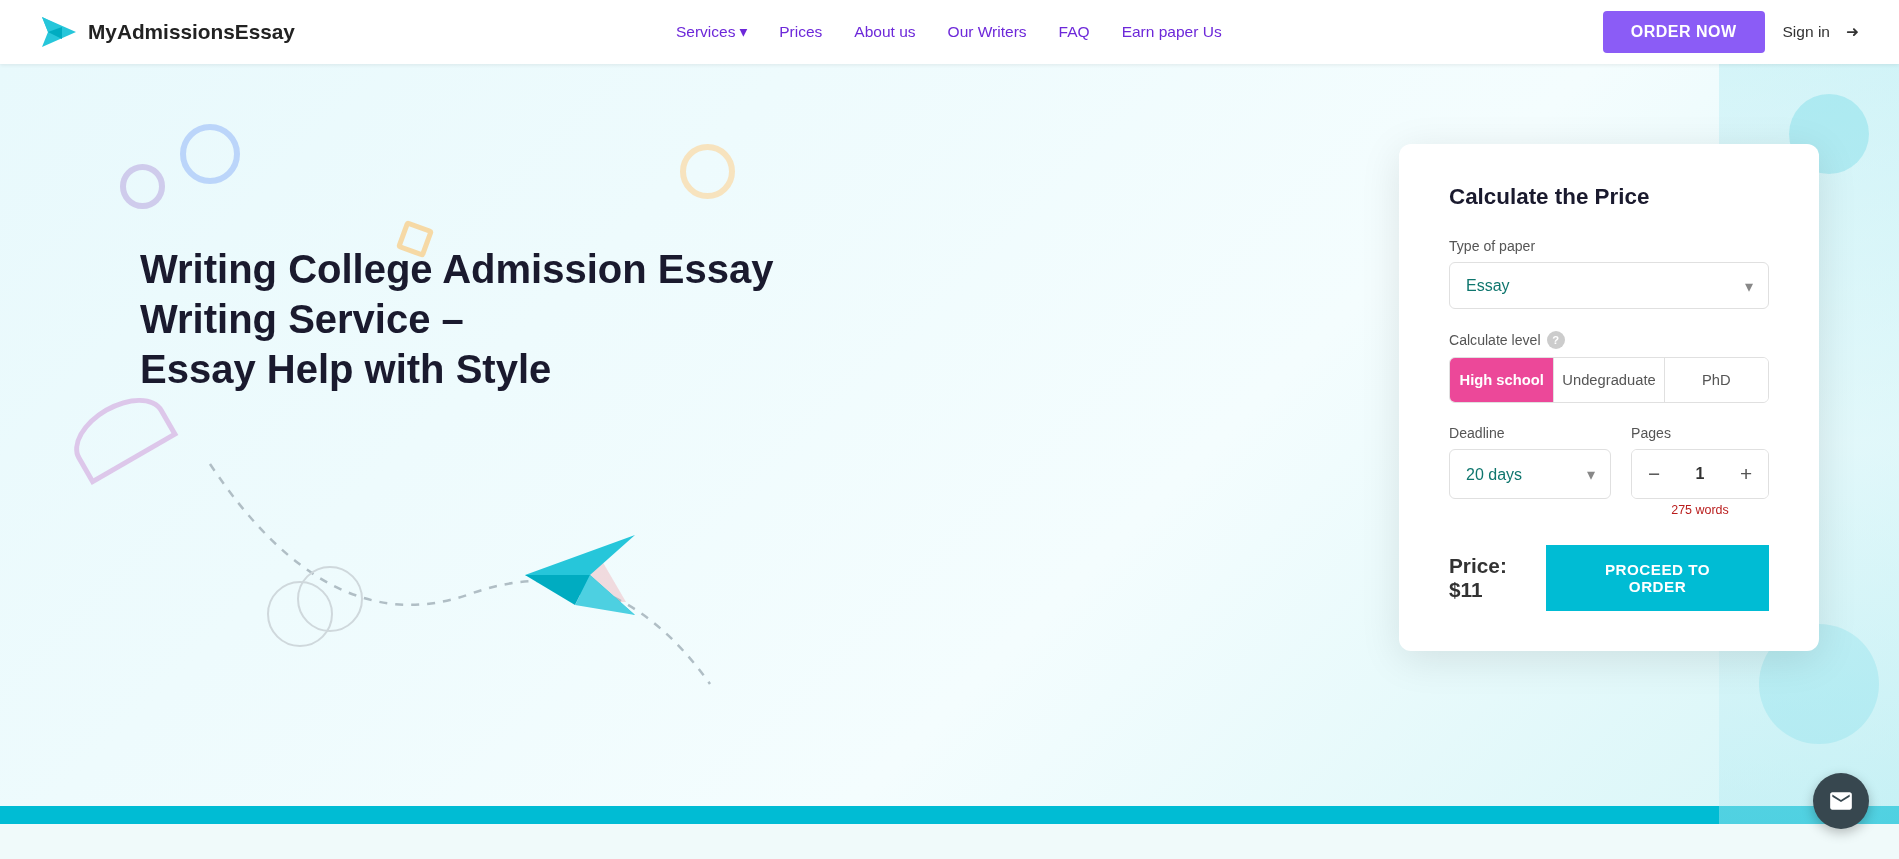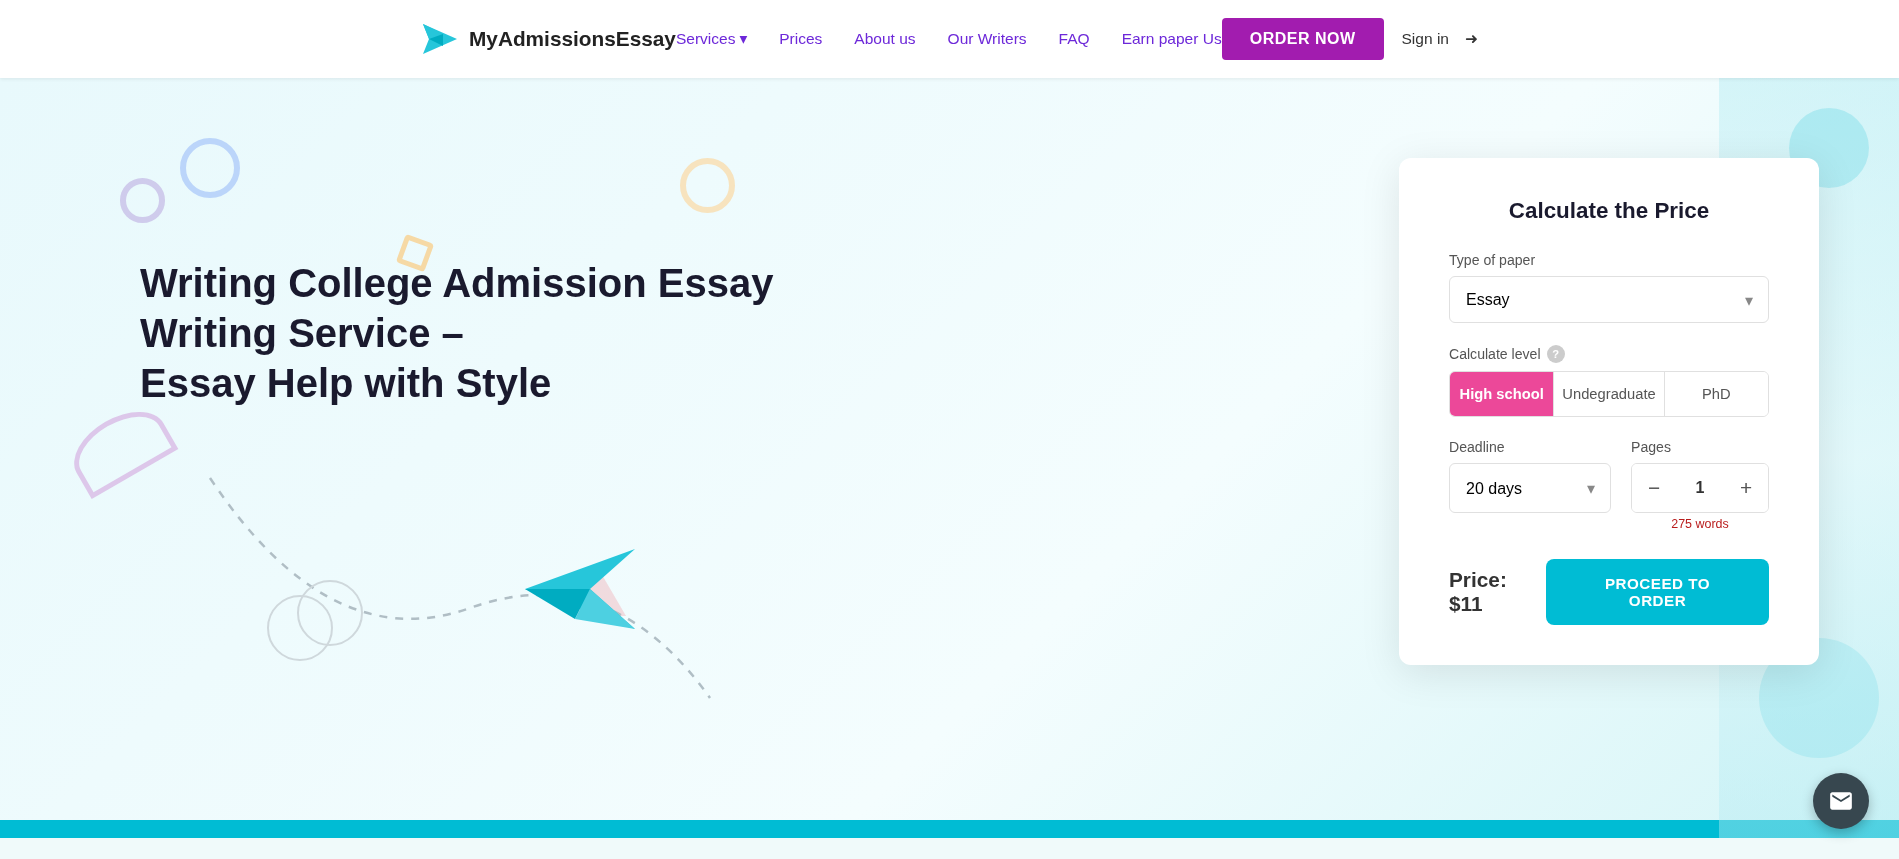--- a/index.html
+++ b/index.html
@@ -1,31 +1,31 @@
 <!DOCTYPE html>
 <html><head>
   <meta charset="utf-8">
   <style>
     * { margin: 0; padding: 0; box-sizing: border-box; }
     body { font-family: 'Segoe UI', Arial, sans-serif; background: #f0fafa; min-height: 859px; overflow-x: hidden; }
 
     
     nav {
-      display: flex; align-items: center; justify-content: center;
-      background: #fff; padding: 0 40px; height: 78px;
+      display: flex; align-items: center; justify-content: space-between;
+      background: #fff; padding: 0 40px; height: 64px;
       box-shadow: 0 1px 4px rgba(0,0,0,0.08); position: relative; z-index: 10;
     }
     .nav-logo { display: flex; align-items: center; gap: 10px; text-decoration: none; }
     .nav-logo-text { font-size: 1.3rem; font-weight: 700; color: #222; }
     .nav-links { display: flex; align-items: center; gap: 32px; }
     .nav-links a { text-decoration: none; color: #6d28d9; font-size: 0.97rem; }
     .nav-links .services-link { display: flex; align-items: center; gap: 4px; }
     .nav-cta { display: flex; align-items: center; gap: 18px; }
     .btn-order {
-      background: #a21caf; color: #fff; border: none; border-radius: 4px;
+      background: #8b5cf6; color: #fff; border: none; border-radius: 4px;
       padding: 12px 28px; font-size: 1rem; font-weight: 700; cursor: pointer;
       text-transform: uppercase; letter-spacing: 0.5px;
     }
     .sign-in { display: flex; align-items: center; gap: 16px; color: #333; font-size: 0.97rem; cursor: pointer; }
 
     
     .hero {
       display: flex; align-items: flex-start; justify-content: space-between;
       padding: 60px 80px 60px 140px; position: relative; min-height: 760px;
       background: linear-gradient(135deg, #e8f9fc 0%, #f4fdfe 60%, #d6f5f7 100%);
@@ -50,29 +50,29 @@
     
     .paper-plane { position: absolute; bottom: 200px; left: 520px; z-index: 2; }
     .paper-plane svg { width: 120px; height: 90px; }
 
     
     .calc-panel {
       background: #fff; border-radius: 12px; box-shadow: 0 8px 40px rgba(0,0,0,0.1);
       padding: 40px 50px; width: 420px; min-width: 380px; position: relative; z-index: 5;
       margin-top: 20px;
     }
-    .calc-title { font-size: 1.4rem; font-weight: 800; color: #1a1a2e; text-align: center; margin-bottom: 28px; }
+    .calc-title { font-size: 1.4rem; font-weight: 800; color: #1a1a2e; margin-bottom: 28px; }
 
     .field-label { font-size: 0.88rem; color: #555; margin-bottom: 8px; display: flex; align-items: center; gap: 6px; }
     .help-icon { display: inline-flex; align-items: center; justify-content: center; width: 18px; height: 18px; border-radius: 50%; background: #ccc; color: #fff; font-size: 0.7rem; font-weight: 700; }
 
     .select-wrapper { position: relative; margin-bottom: 22px; }
     .select-wrapper select {
       width: 100%; padding: 14px 16px; border: 1.5px solid #e0e0e0; border-radius: 6px;
-      font-size: 1rem; color: #000000; appearance: none; background: #fff; cursor: pointer;
+      font-size: 1rem; color: #0f766e; appearance: none; background: #fff; cursor: pointer;
     }
     .select-arrow { position: absolute; right: 16px; top: 50%; transform: translateY(-50%); pointer-events: none; color: #888; font-size: 1rem; }
 
     .academic-btns { display: flex; gap: 0; border: 1.5px solid #e0e0e0; border-radius: 6px; overflow: hidden; margin-bottom: 22px; }
     .acad-btn {
       flex: 1; padding: 14px 8px; border: none; background: #fff; cursor: pointer;
       font-size: 0.92rem; color: #555; text-align: center; transition: background 0.2s;
     }
     .acad-btn.active { background: #ec4899; color: #fff; font-weight: 600; }
     .acad-btn:not(:last-child) { border-right: 1.5px solid #e0e0e0; }
@@ -83,21 +83,21 @@
 
     .pages-control { display: flex; align-items: center; gap: 0; border: 1.5px solid #e0e0e0; border-radius: 6px; overflow: hidden; height: 50px; }
     .pages-btn { width: 44px; height: 100%; border: none; background: #fff; font-size: 1.3rem; cursor: pointer; color: #555; }
     .pages-count { width: 48px; text-align: center; font-size: 1rem; font-weight: 600; color: #333; border: none; outline: none; }
     .pages-words { text-align: center; font-size: 0.78rem; color: #b91c1c; margin-top: 4px; }
 
     .price-row { display: flex; align-items: center; justify-content: space-between; margin-top: 10px; }
     .price-label { font-size: 1.3rem; color: #333; font-weight: 400; }
     .price-label span { font-weight: 700; }
     .btn-proceed {
-      background: #00bcd4; color: #fff; border: none; border-radius: 8px;
+      background: #00bcd4; color: #fff; border: none; border-radius: 0;
       padding: 16px 28px; font-size: 0.95rem; font-weight: 700; cursor: pointer;
       text-transform: uppercase; letter-spacing: 0.5px;
     }
 
     
     .right-deco { position: absolute; right: 0; top: 0; bottom: 0; width: 180px; pointer-events: none; z-index: 1; }
     .right-deco-bg { width: 100%; height: 100%; background: linear-gradient(180deg, #b2ebf2 0%, #e0f7fa 50%, #b2ebf2 100%); opacity: 0.45; }
     .right-deco-circle1 { position: absolute; top: 30px; right: 30px; width: 80px; height: 80px; border-radius: 50%; background: rgba(0,188,212,0.18); }
     .right-deco-circle2 { position: absolute; bottom: 80px; right: 20px; width: 120px; height: 120px; border-radius: 50%; background: rgba(0,188,212,0.12); }
 

